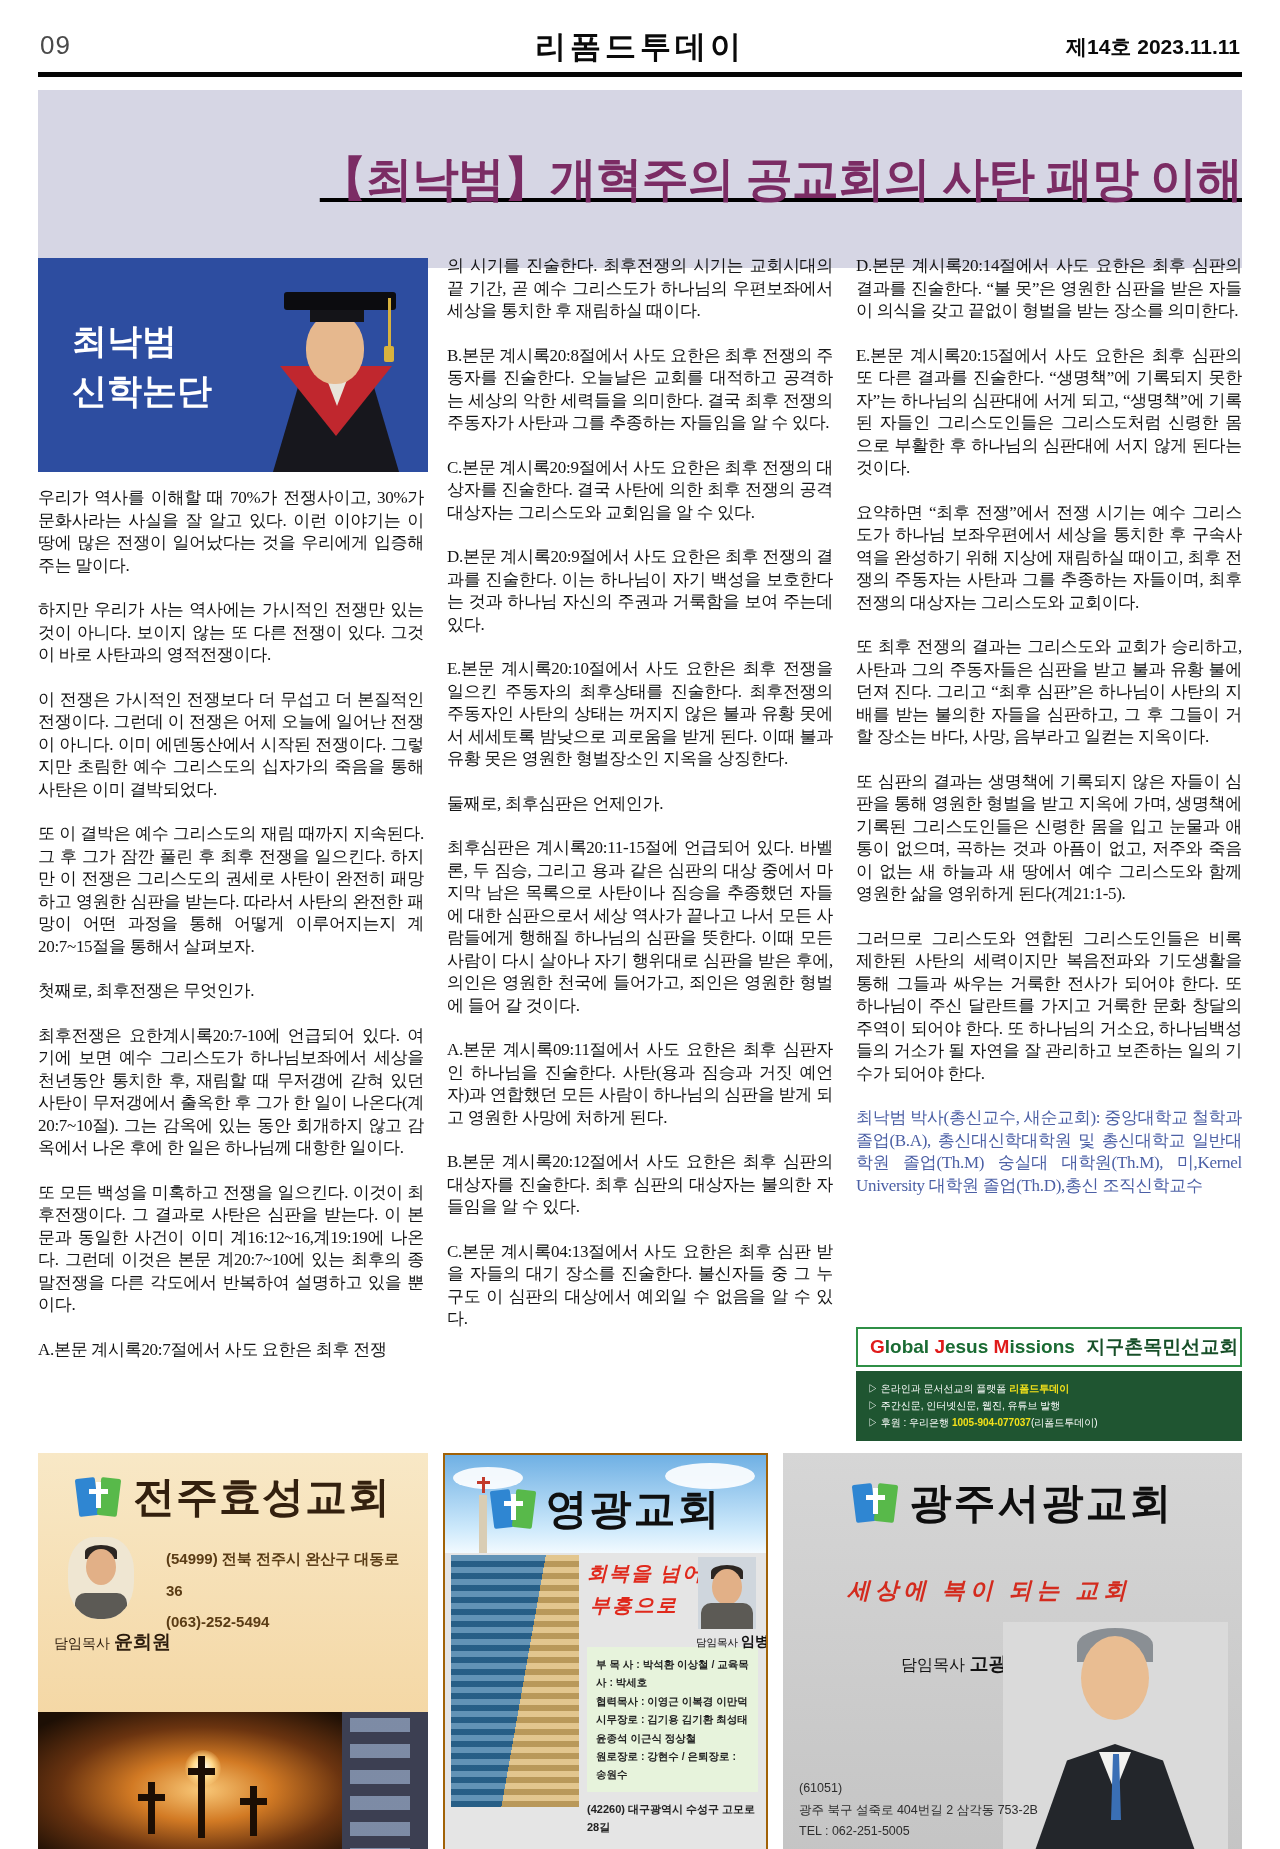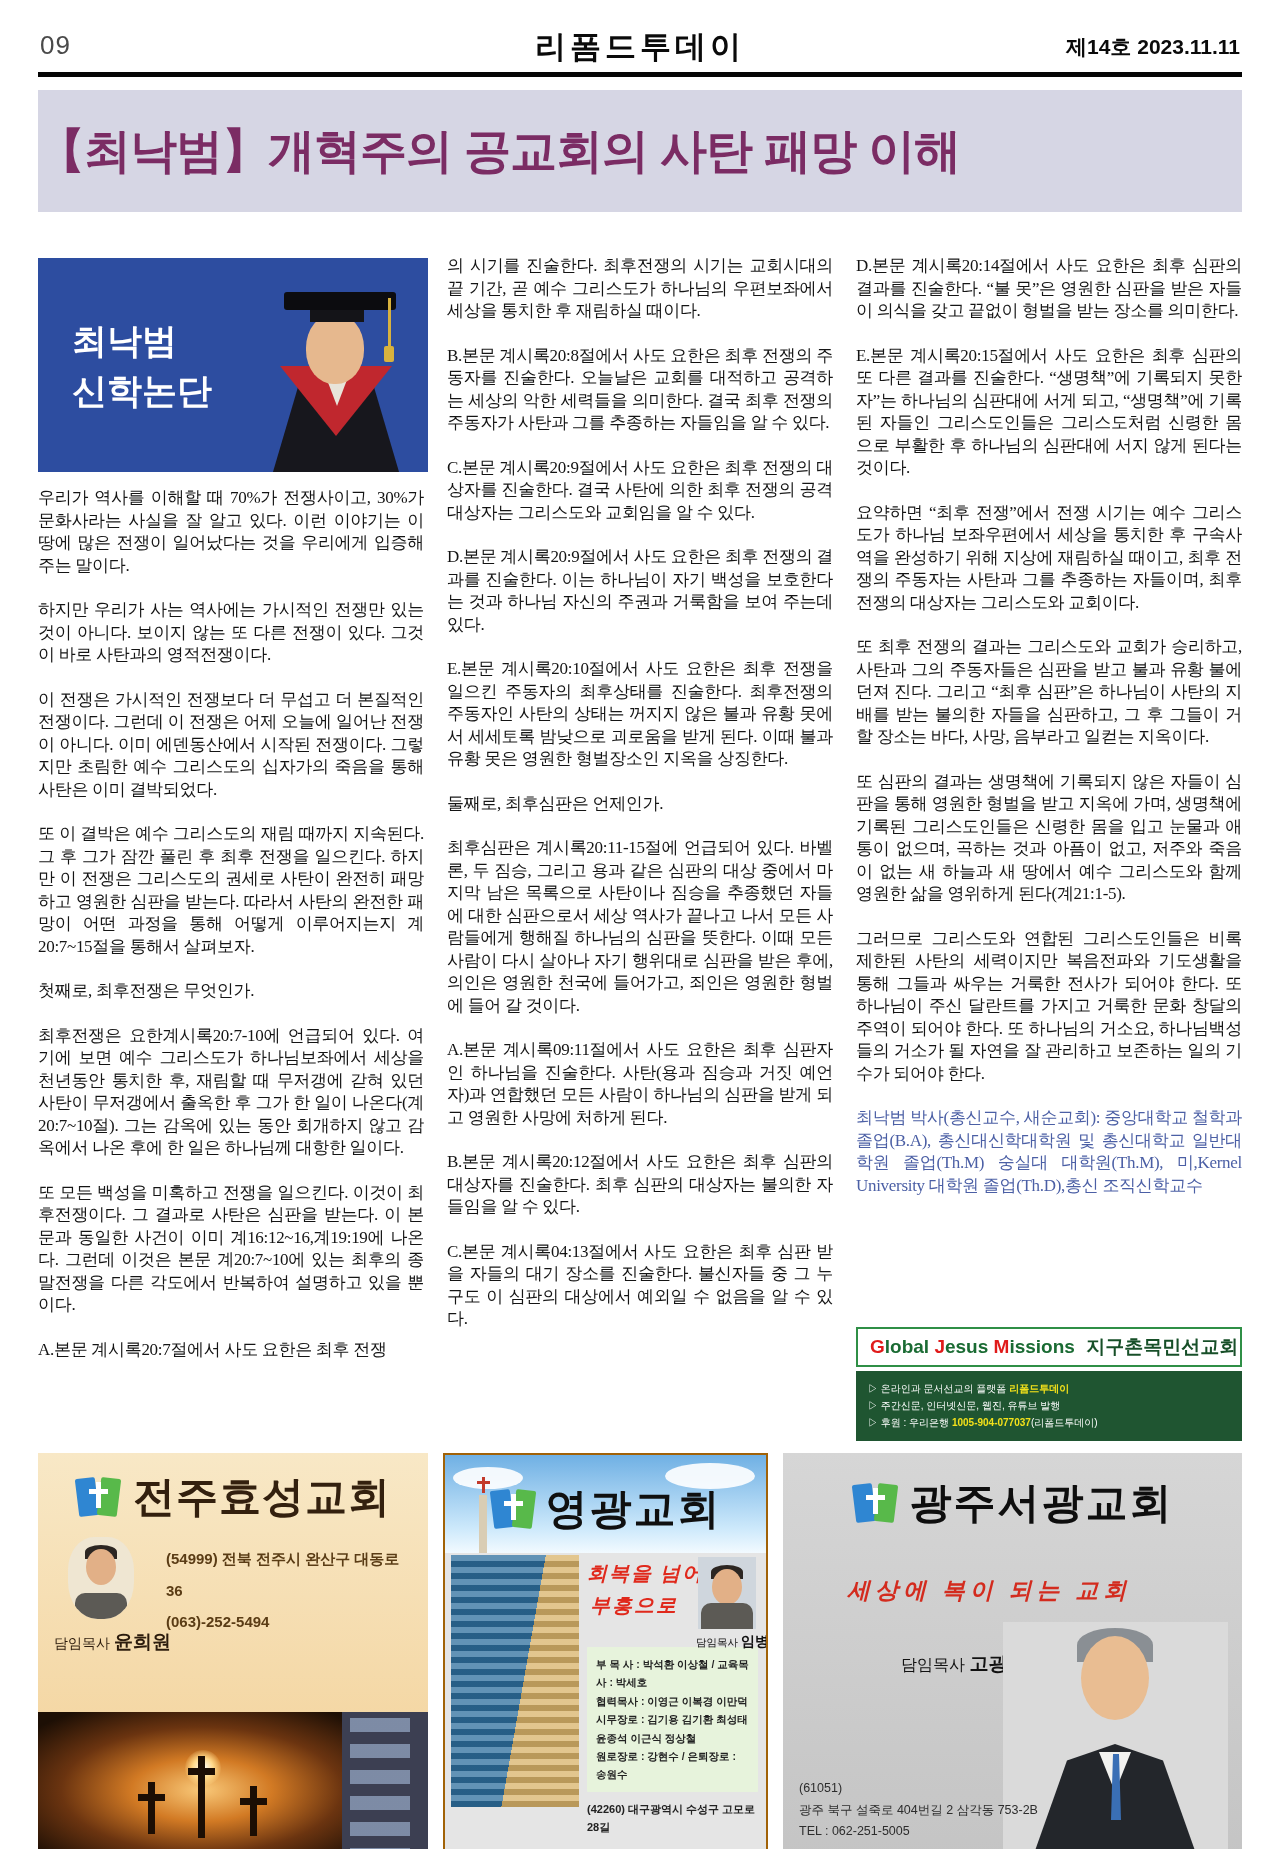--- a/index.html
+++ b/index.html
@@ -8,22 +8,22 @@
 
   
   .page-num { position:absolute; left:40px; top:30px; font-size:26px; color:#4a4a4a; letter-spacing:1px; }
   .masthead { position:absolute; left:0; right:0; top:26px; text-align:center;
               font-family:"Liberation Serif", serif; font-weight:bold; font-size:31px; letter-spacing:4px; color:#0a0a0a; }
   .issue { position:absolute; right:40px; top:33px; font-size:21px; font-weight:bold; color:#0a0a0a; }
   .rule { position:absolute; left:38px; right:38px; top:72px; height:4px;
           border-top:4px solid #050505; border-bottom:1px solid #050505; }
 
   
-  .banner { position:absolute; left:38px; right:38px; top:90px; height:122px; background:#d6d6e4;
-            display:flex; align-items:center; justify-content:flex-start; }
+  .banner { position:absolute; left:38px; right:38px; top:90px; height:178px; background:#d6d6e4;
+            display:flex; align-items:center; justify-content:flex-end;text-decoration:underline; }
   .headline { font-size:47px; font-weight:bold; color:#7b2c64; letter-spacing:-1px; }
 
   
   .author-card { position:absolute; left:38px; top:258px; width:390px; height:214px; background:#2d4da0; overflow:hidden; }
   .author-text { position:absolute; left:34px; top:58px; color:#fff; font-weight:bold; font-size:35px; line-height:50px; }
   .portrait { position:absolute; right:0; top:0; width:200px; height:214px; }
   .p-gown { position:absolute; left:18px; bottom:-6px; width:180px; height:110px; background:#17171d;
             clip-path:polygon(14% 100%, 32% 0, 68% 0, 86% 100%); }
   .p-hood { position:absolute; left:52px; bottom:36px; width:112px; height:70px; background:#c0272e;
             clip-path:polygon(0 0, 100% 0, 50% 100%); }

